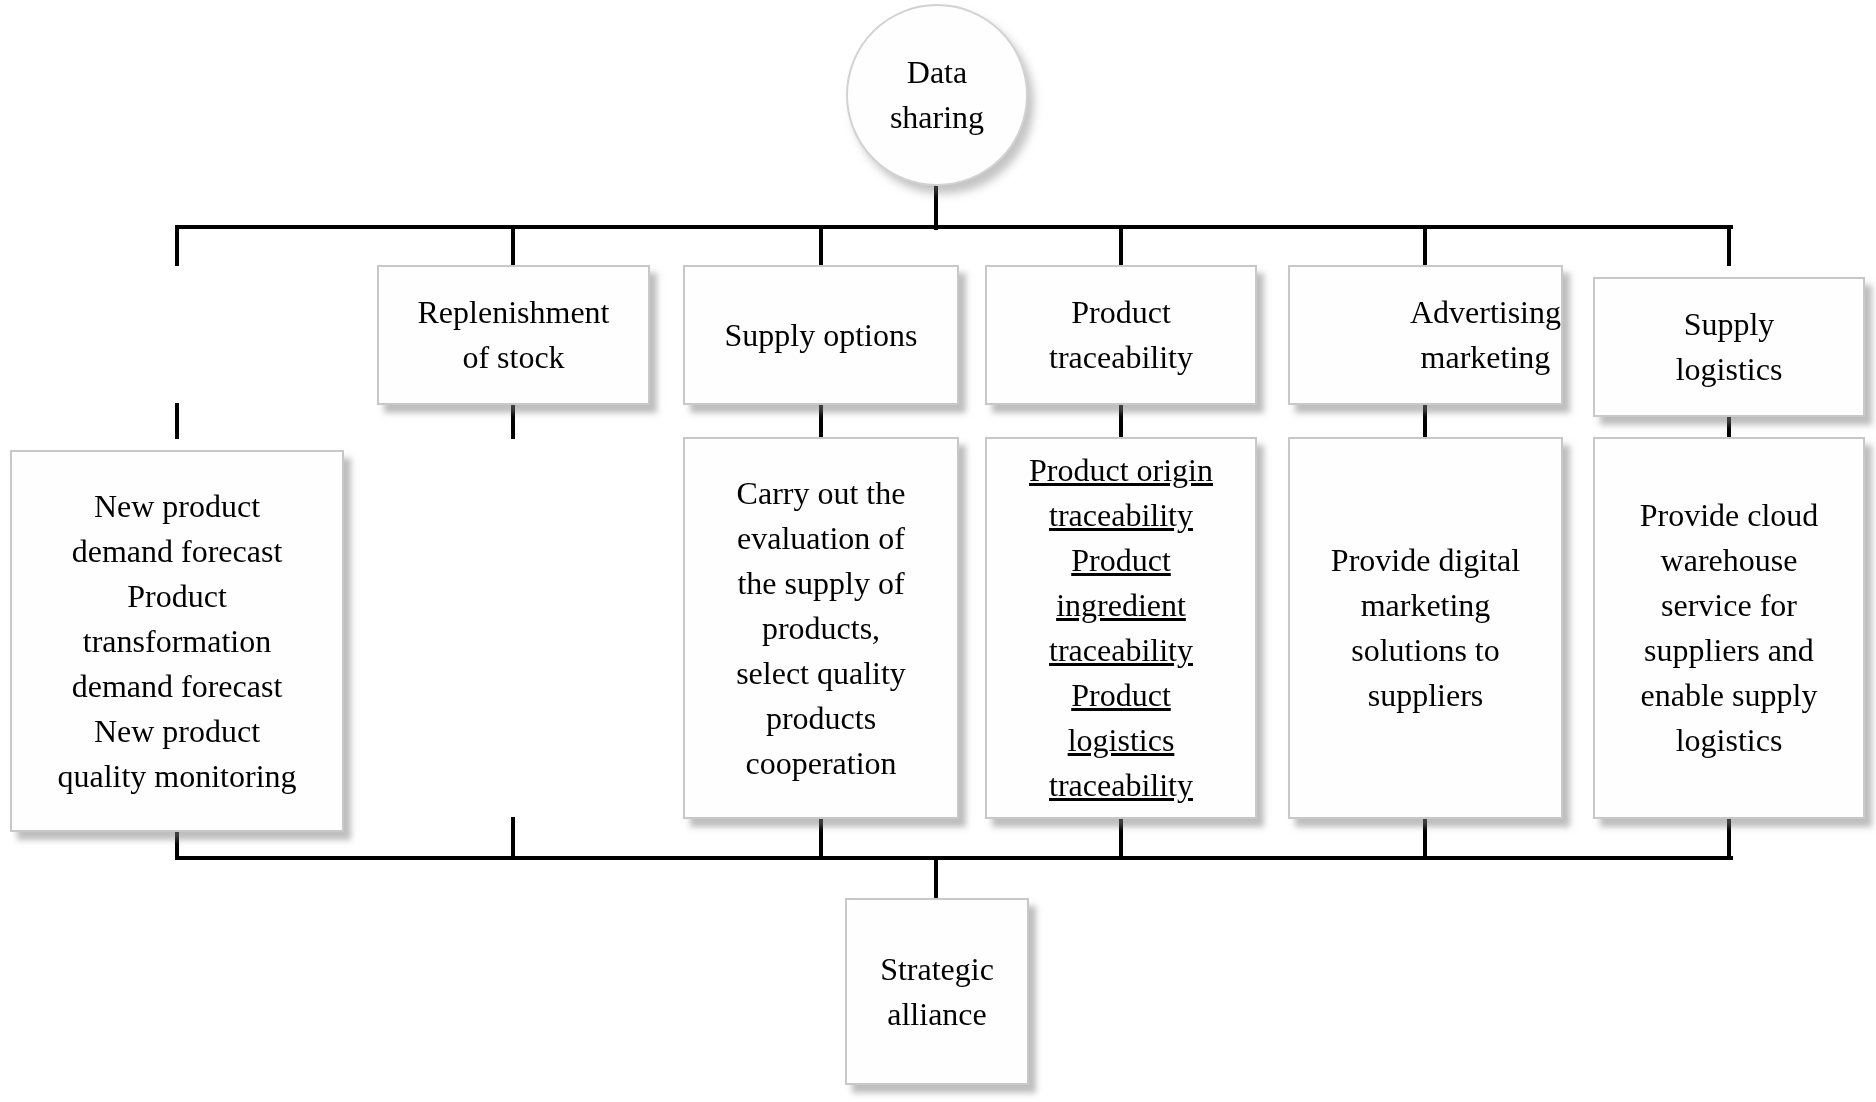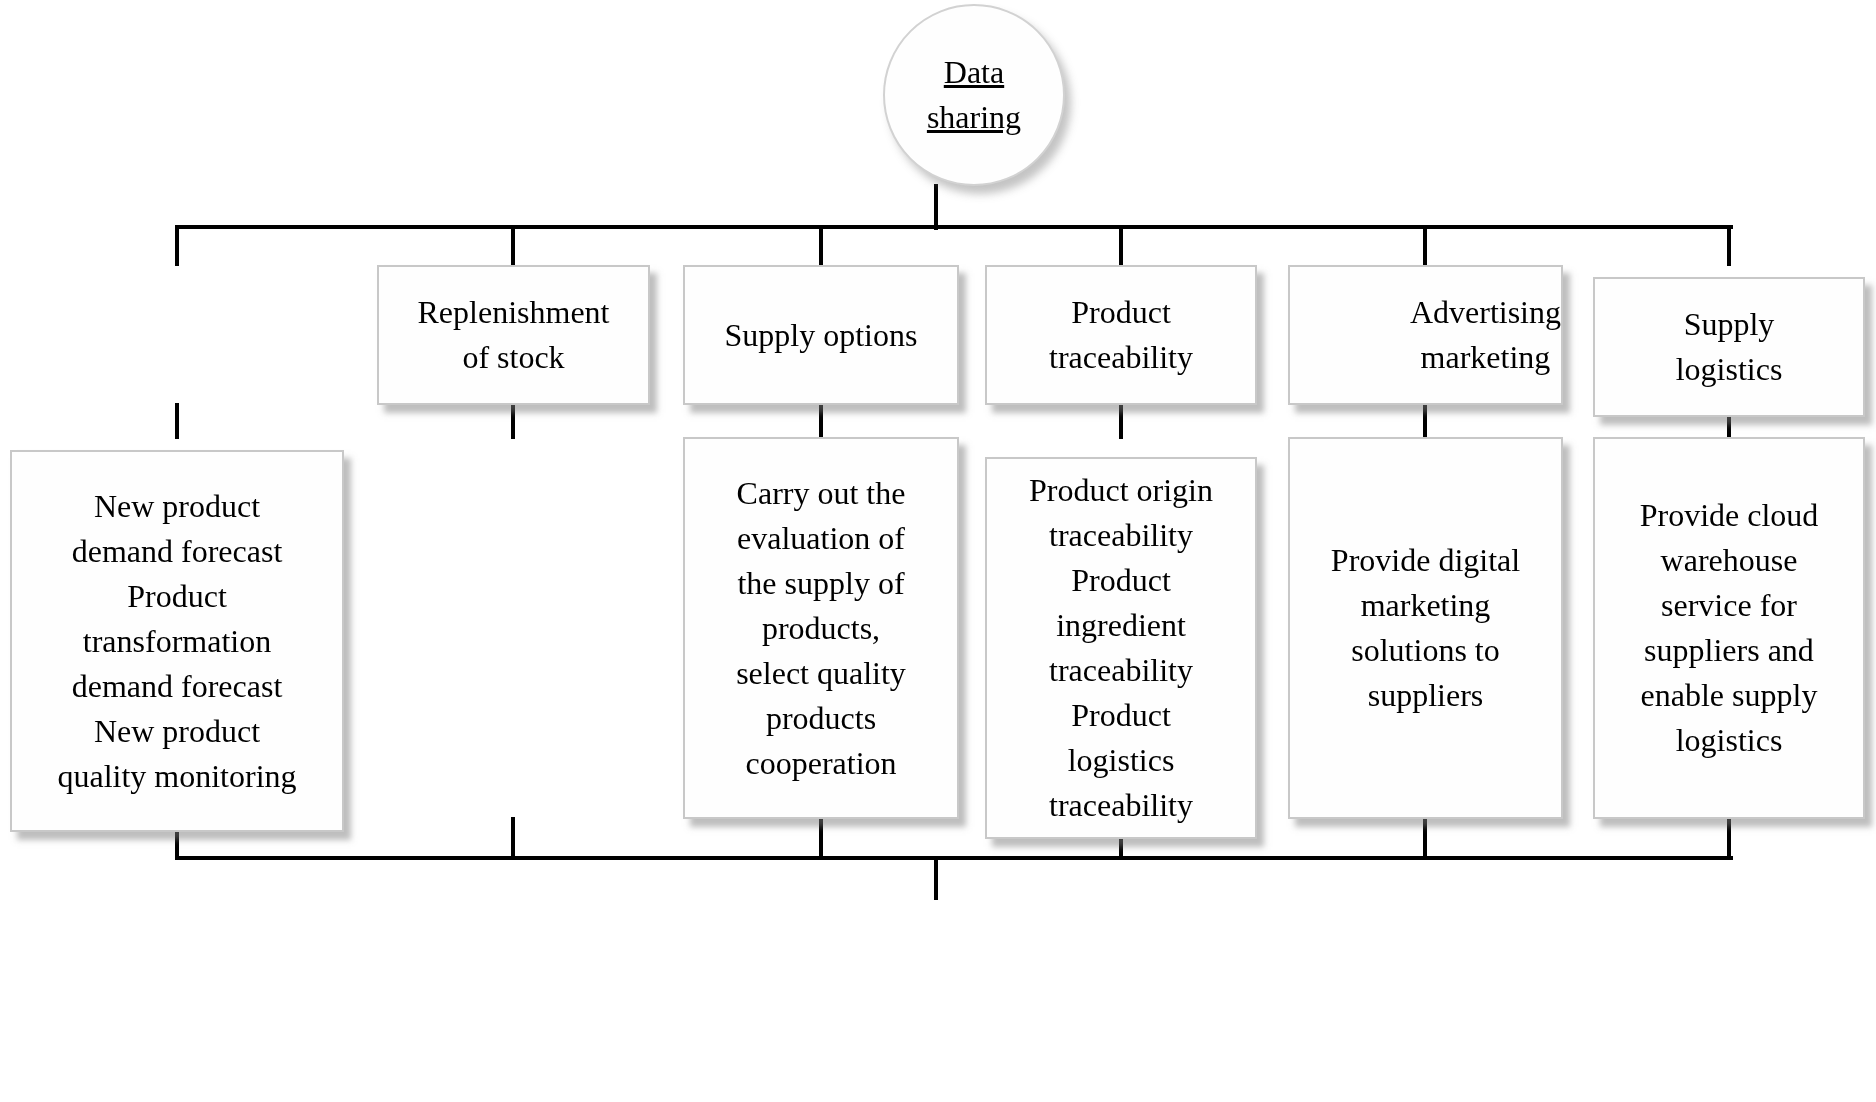--- a/index.html
+++ b/index.html
@@ -43,21 +43,21 @@
   <div class="line" style="left:175px;top:817px;width:4px;height:43px;"></div>
   <div class="line" style="left:511px;top:817px;width:4px;height:43px;"></div>
   <div class="line" style="left:819px;top:817px;width:4px;height:43px;"></div>
   <div class="line" style="left:1119px;top:817px;width:4px;height:43px;"></div>
   <div class="line" style="left:1423px;top:817px;width:4px;height:43px;"></div>
   <div class="line" style="left:1727px;top:817px;width:4px;height:43px;"></div>
 
   <div class="line" style="left:175px;top:856px;width:1558px;height:4px;"></div>
   <div class="line" style="left:934px;top:856px;width:4px;height:44px;"></div>
 
-  <div class="box circle" style="left:883px;top:4px;width:182px;height:182px;text-decoration:underline;">
+  <div class="box circle" style="left:846px;top:4px;width:182px;height:182px;">
     <span class="lbl">Data
 sharing</span>
   </div>
 
   <div class="box" style="left:10px;top:450px;width:334px;height:382px;">
     <span class="lbl">New product
 demand forecast
 Product
 transformation
 demand forecast
@@ -80,21 +80,21 @@
 products,
 select quality
 products
 cooperation</span>
   </div>
 
   <div class="box" style="left:985px;top:265px;width:272px;height:140px;">
     <span class="lbl">Product
 traceability</span>
   </div>
-  <div class="box" style="left:985px;top:457px;width:272px;height:382px;">
+  <div class="box" style="left:985px;top:437px;width:272px;height:382px;text-decoration:underline;">
     <span class="lbl">Product origin
 traceability
 Product
 ingredient
 traceability
 Product
 logistics
 traceability</span>
   </div>
 
@@ -115,14 +115,18 @@
   </div>
   <div class="box" style="left:1593px;top:437px;width:272px;height:382px;">
     <span class="lbl">Provide cloud
 warehouse
 service for
 suppliers and
 enable supply
 logistics</span>
   </div>
 
+  <div class="box" style="left:845px;top:898px;width:184px;height:187px;">
+    <span class="lbl">Strategic
+alliance</span>
+  </div>
 
 </div>
 
 </body></html>

